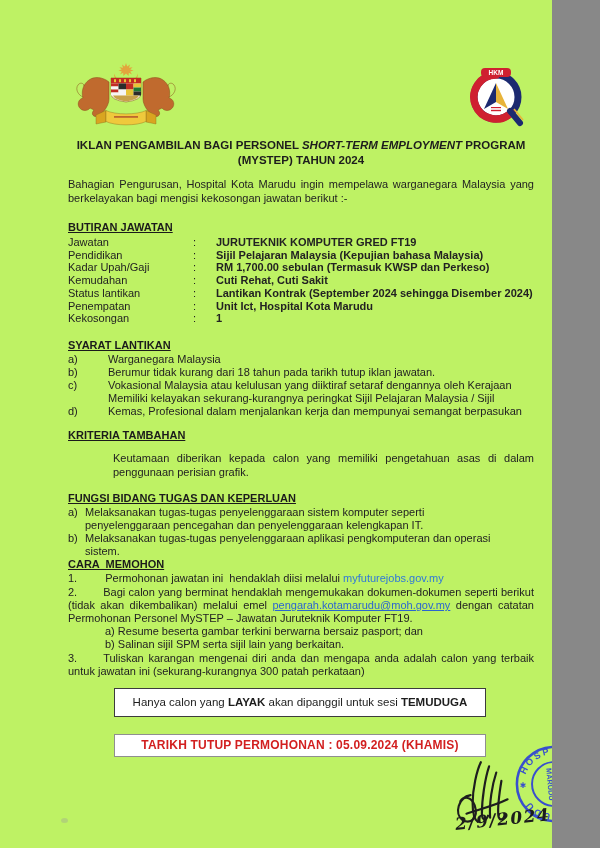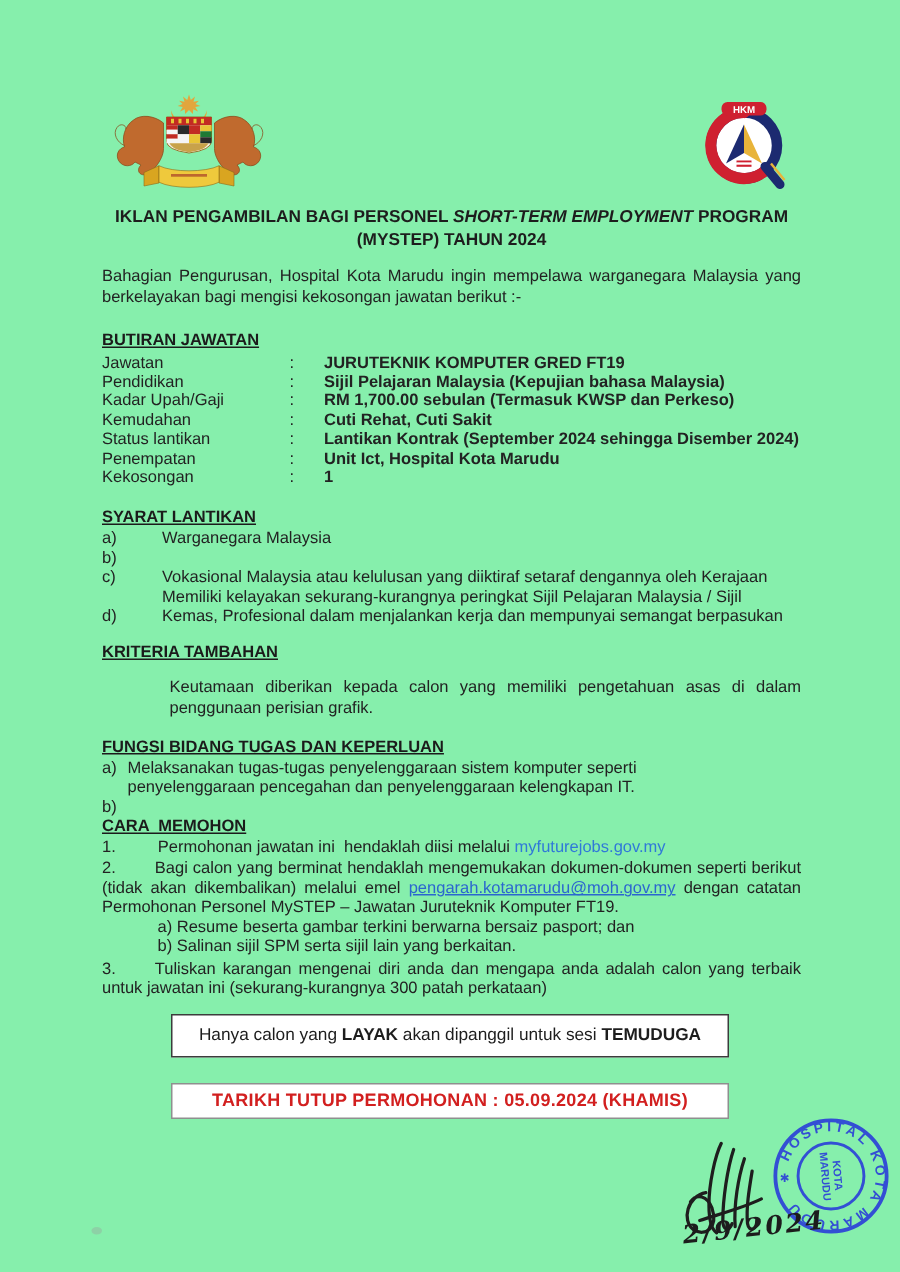--- a/index.html
+++ b/index.html
@@ -1,16 +1,16 @@
 <!DOCTYPE html>
 <html><head>
 <meta charset="utf-8">
 <style>
   html,body{margin:0;padding:0;background:#888;}
-  .page{position:relative;width:600px;height:848px;background:#86efac;overflow:hidden;
+  .page{position:relative;width:552px;height:848px;background:#bef264;overflow:hidden;
         font-family:"Liberation Sans","DejaVu Sans",sans-serif;font-size:11px;line-height:13px;color:#222;}
   .content{position:absolute;left:68px;top:62px;width:466px;}
   .logos{display:flex;justify-content:space-between;align-items:flex-start;height:72px;}
   .logo-left{margin-left:2px;}
   .doc-title{text-align:center;font-weight:bold;font-size:11.5px;line-height:15px;margin-top:4px;color:#1d1d1d;}
   .intro{margin:10px 0 0 0;text-align:justify;line-height:13.5px;}
   .hd{font-weight:bold;text-decoration:underline;white-space:pre-wrap;color:#1b1b1b;}
   .hd-butiran{margin-top:16px;}
   .details{margin-top:2px;}
   .drow{display:flex;line-height:12.7px;gap:16px;}
@@ -148,20 +148,21 @@
     </div>
 
     <div class="hd hd-syarat">SYARAT LANTIKAN</div>
     <div class="list">
       <div class="li">
           <span class="k">a)</span>
           <div>Warganegara Malaysia</div>
         </div>
       <div class="li">
           <span class="k">b)</span>
+          <div>Berumur tidak kurang dari 18 tahun pada tarikh tutup iklan jawatan.</div>
         </div>
       <div class="li">
           <span class="k">c)</span>
           <div>
             <div>Vokasional Malaysia atau kelulusan yang diiktiraf setaraf dengannya oleh Kerajaan</div>
             <div>Memiliki kelayakan sekurang-kurangnya peringkat Sijil Pelajaran Malaysia / Sijil</div>
           </div>
         </div>
       <div class="li">
           <span class="k">d)</span>
@@ -176,20 +177,24 @@
     <div class="list">
       <div class="fi">
           <span class="k">a)</span>
           <div>
             <div>Melaksanakan tugas-tugas penyelenggaraan sistem komputer seperti</div>
             <div>penyelenggaraan pencegahan dan penyelenggaraan kelengkapan IT.</div>
           </div>
         </div>
       <div class="fi">
           <span class="k">b)</span>
+          <div>
+            <div>Melaksanakan tugas-tugas penyelenggaraan aplikasi pengkomputeran dan operasi</div>
+            <div>sistem.</div>
+          </div>
         </div>
     </div>
 
     <div class="hd hd-cara">CARA  MEMOHON</div>
     <div class="cline"><span>1.</span><span class="tab"></span><span>Permohonan jawatan ini  hendaklah diisi melalui </span><a class="link">myfuturejobs.gov.my</a></div>
     <p class="cpar"><span>2.</span><span class="tab2"></span><span>Bagi calon yang berminat hendaklah mengemukakan dokumen-dokumen seperti berikut (tidak akan dikembalikan) melalui emel </span><a class="link-ul">pengarah.kotamarudu@moh.gov.my</a><span> dengan catatan Permohonan Personel MySTEP – Jawatan Juruteknik Komputer FT19.</span></p>
     <div class="sub">a) Resume beserta gambar terkini berwarna bersaiz pasport; dan</div>
     <div class="sub">b) Salinan sijil SPM serta sijil lain yang berkaitan.</div>
     <p class="cpar"><span>3.</span><span class="tab2"></span><span>Tuliskan karangan mengenai diri anda dan mengapa anda adalah calon yang terbaik untuk jawatan ini (sekurang-kurangnya 300 patah perkataan)</span></p>
 

